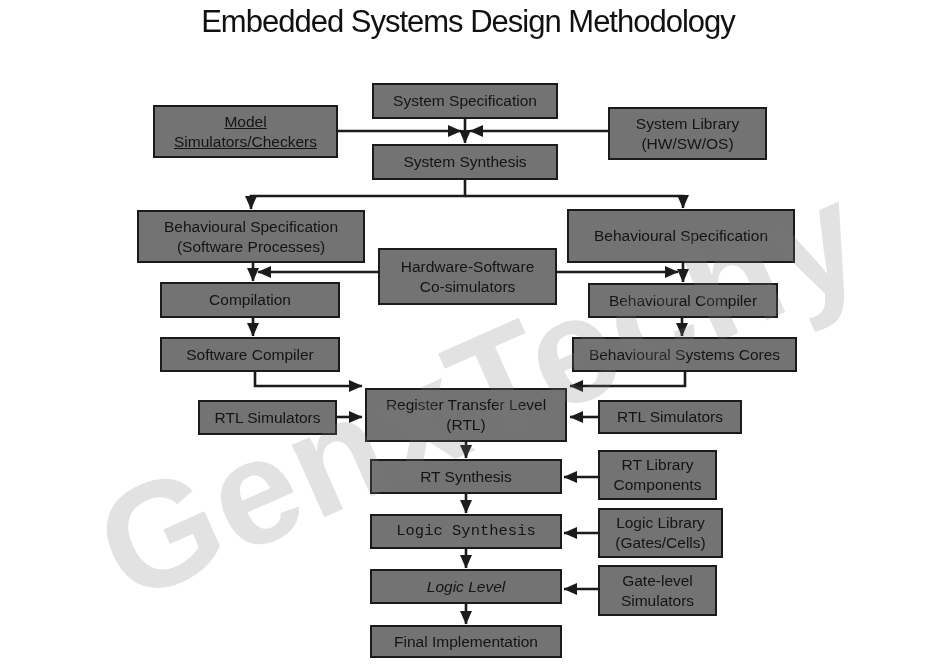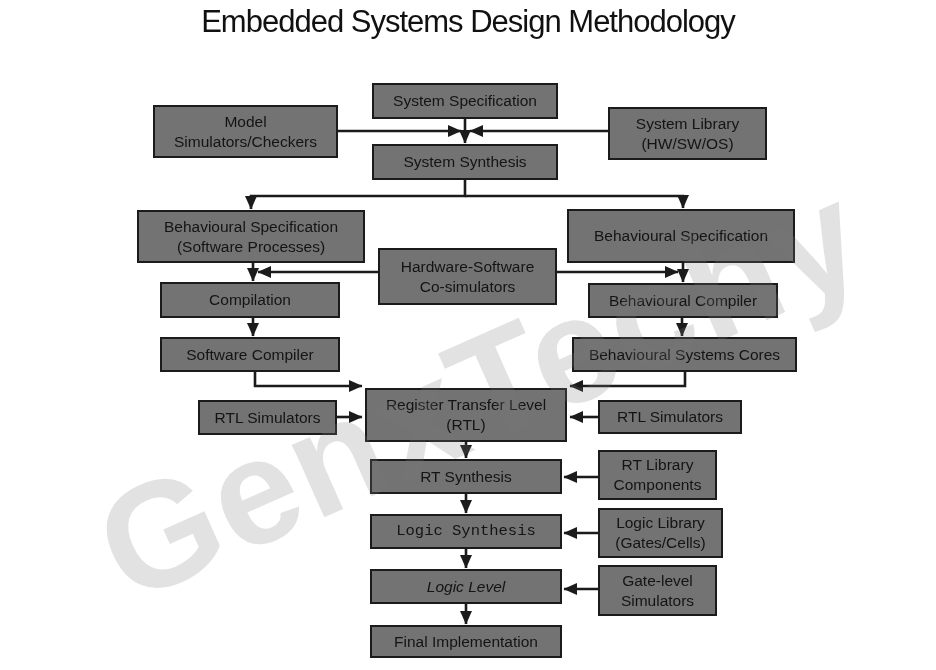--- a/index.html
+++ b/index.html
@@ -64,21 +64,21 @@
       <polyline points="598,533 564,533" fill="none" stroke="#1b1b1b" stroke-width="2.6" marker-end="url(#arrowhead)"></polyline>
       <polyline points="466,549 466,568" fill="none" stroke="#1b1b1b" stroke-width="2.6" marker-end="url(#arrowhead)"></polyline>
       <polyline points="598,589 564,589" fill="none" stroke="#1b1b1b" stroke-width="2.6" marker-end="url(#arrowhead)"></polyline>
       <polyline points="466,604 466,624" fill="none" stroke="#1b1b1b" stroke-width="2.6" marker-end="url(#arrowhead)"></polyline>
     </svg>
 
   <div id="nodes">
       <div class="node" style="left: 372px; top: 83px; width: 186px; height: 36px;">
         <div>System Specification</div>
       </div>
-      <div class="node" style="left: 153px; top: 105px; width: 185px; height: 53px;">
+      <div class="node" style="left: 153px; top: 105px; width: 185px; height: 53px; text-decoration: underline;">
         <div>Model</div>
         <div>Simulators/Checkers</div>
       </div>
       <div class="node" style="left: 608px; top: 107px; width: 159px; height: 53px;">
         <div>System Library</div>
         <div>(HW/SW/OS)</div>
       </div>
       <div class="node" style="left: 372px; top: 144px; width: 186px; height: 36px;">
         <div>System Synthesis</div>
       </div>

